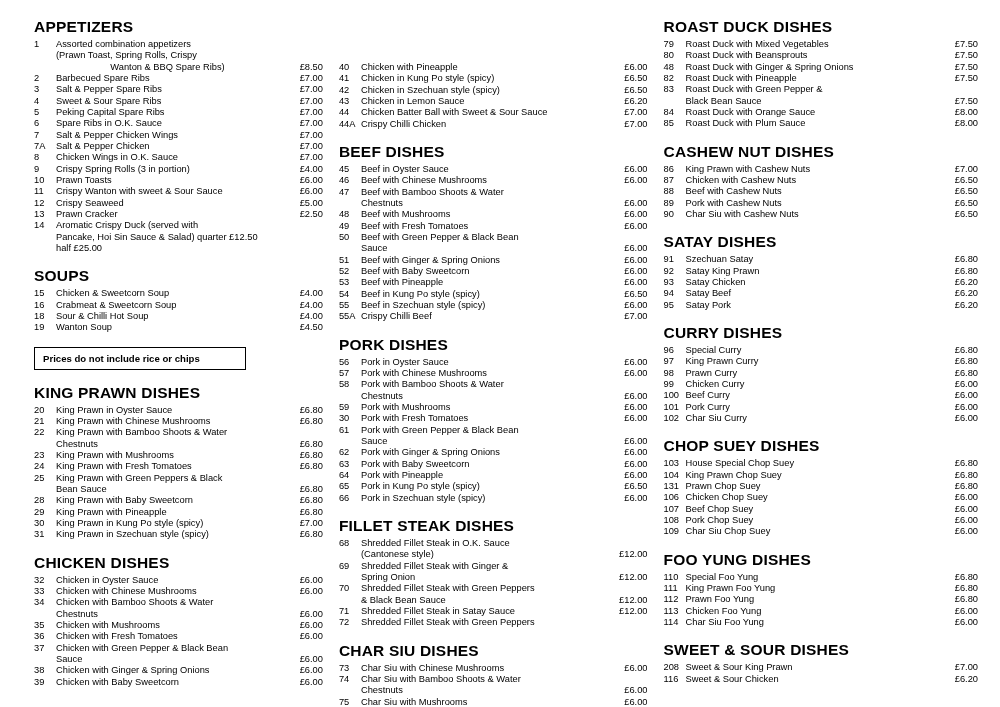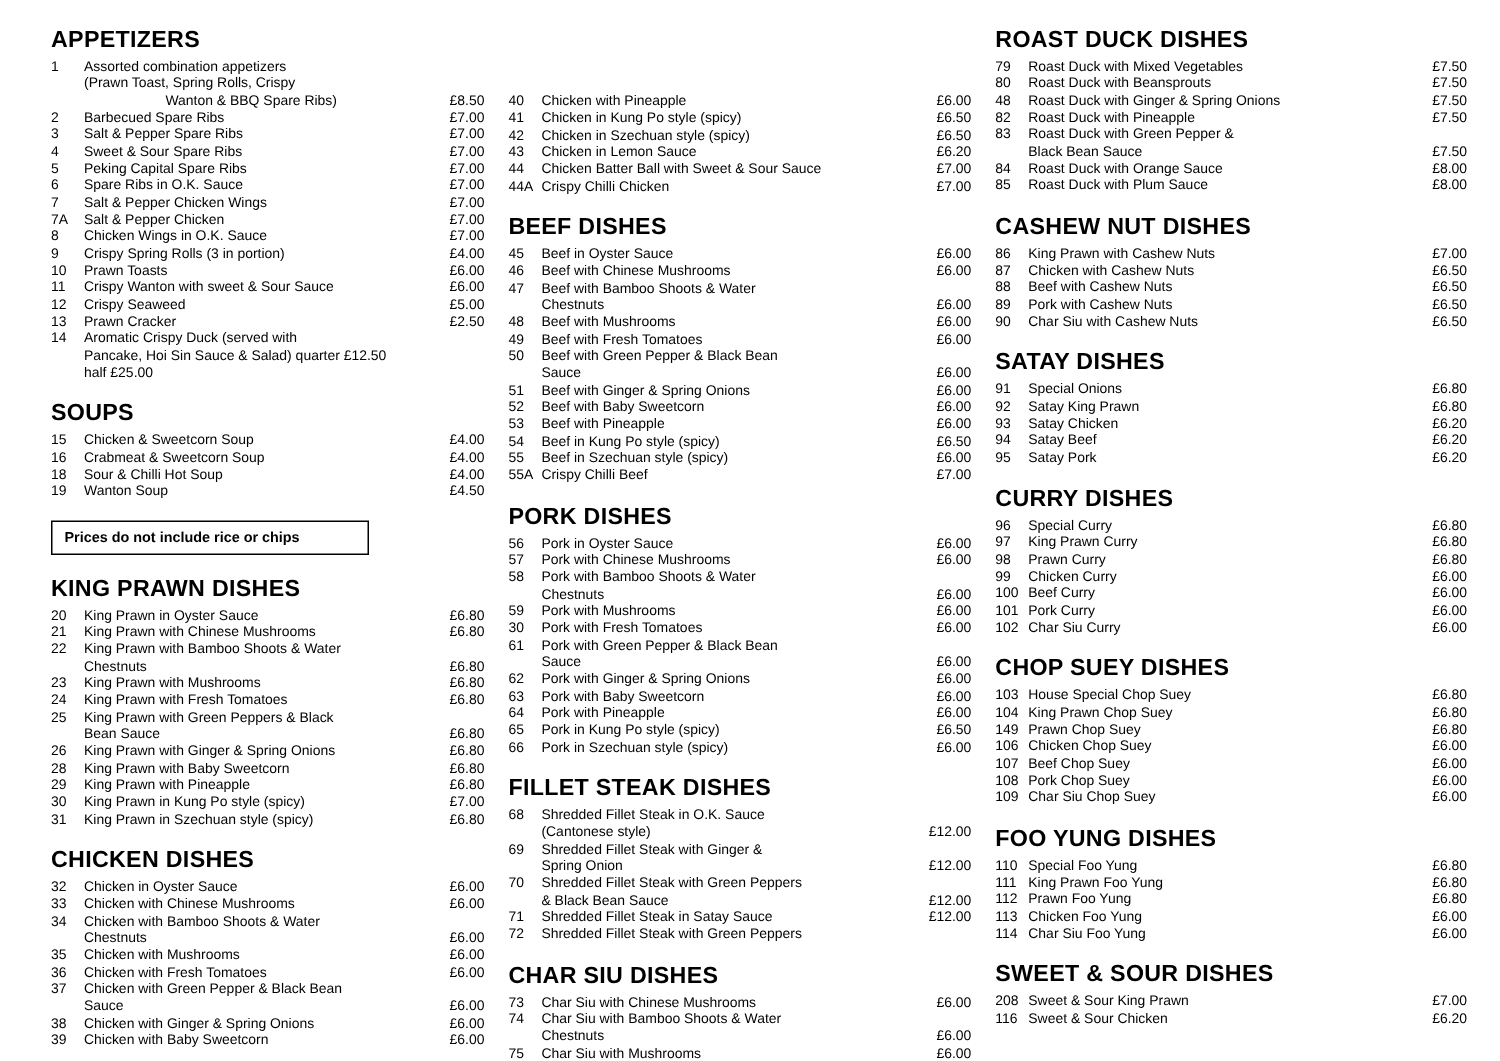--- a/index.html
+++ b/index.html
@@ -255,25 +255,20 @@
                 <td class="num">25</td>
                 <td class="name">King Prawn with Green Peppers &amp; Black</td>
                 <td class="price"></td>
               </tr>
               <tr>
                 <td class="num"></td>
                 <td class="name indent">Bean Sauce</td>
                 <td class="price">£6.80</td>
               </tr>
               <tr>
-                <td class="num">26</td>
-                <td class="name">King Prawn with Ginger &amp; Spring Onions</td>
-                <td class="price">£6.80</td>
-              </tr>
-              <tr>
                 <td class="num">28</td>
                 <td class="name">King Prawn with Baby Sweetcorn</td>
                 <td class="price">£6.80</td>
               </tr>
               <tr>
                 <td class="num">29</td>
                 <td class="name">King Prawn with Pineapple</td>
                 <td class="price">£6.80</td>
               </tr>
               <tr>
@@ -702,21 +697,21 @@
               </tr>
             </tbody>
           </table>
         </div>
         <div class="section">
           <h2 class="section-title">SATAY DISHES</h2>
           <table class="items">
             <tbody>
               <tr>
                 <td class="num">91</td>
-                <td class="name">Special Onions</td>
+                <td class="name">Szechuan Satay</td>
                 <td class="price">£6.80</td>
               </tr>
               <tr>
                 <td class="num">92</td>
                 <td class="name">Satay King Prawn</td>
                 <td class="price">£6.80</td>
               </tr>
               <tr>
                 <td class="num">93</td>
                 <td class="name">Satay Chicken</td>
@@ -785,21 +780,21 @@
                 <td class="num">103</td>
                 <td class="name">House Special Chop Suey</td>
                 <td class="price">£6.80</td>
               </tr>
               <tr>
                 <td class="num">104</td>
                 <td class="name">King Prawn Chop Suey</td>
                 <td class="price">£6.80</td>
               </tr>
               <tr>
-                <td class="num">149</td>
+                <td class="num">131</td>
                 <td class="name">Prawn Chop Suey</td>
                 <td class="price">£6.80</td>
               </tr>
               <tr>
                 <td class="num">106</td>
                 <td class="name">Chicken Chop Suey</td>
                 <td class="price">£6.00</td>
               </tr>
               <tr>
                 <td class="num">107</td>

